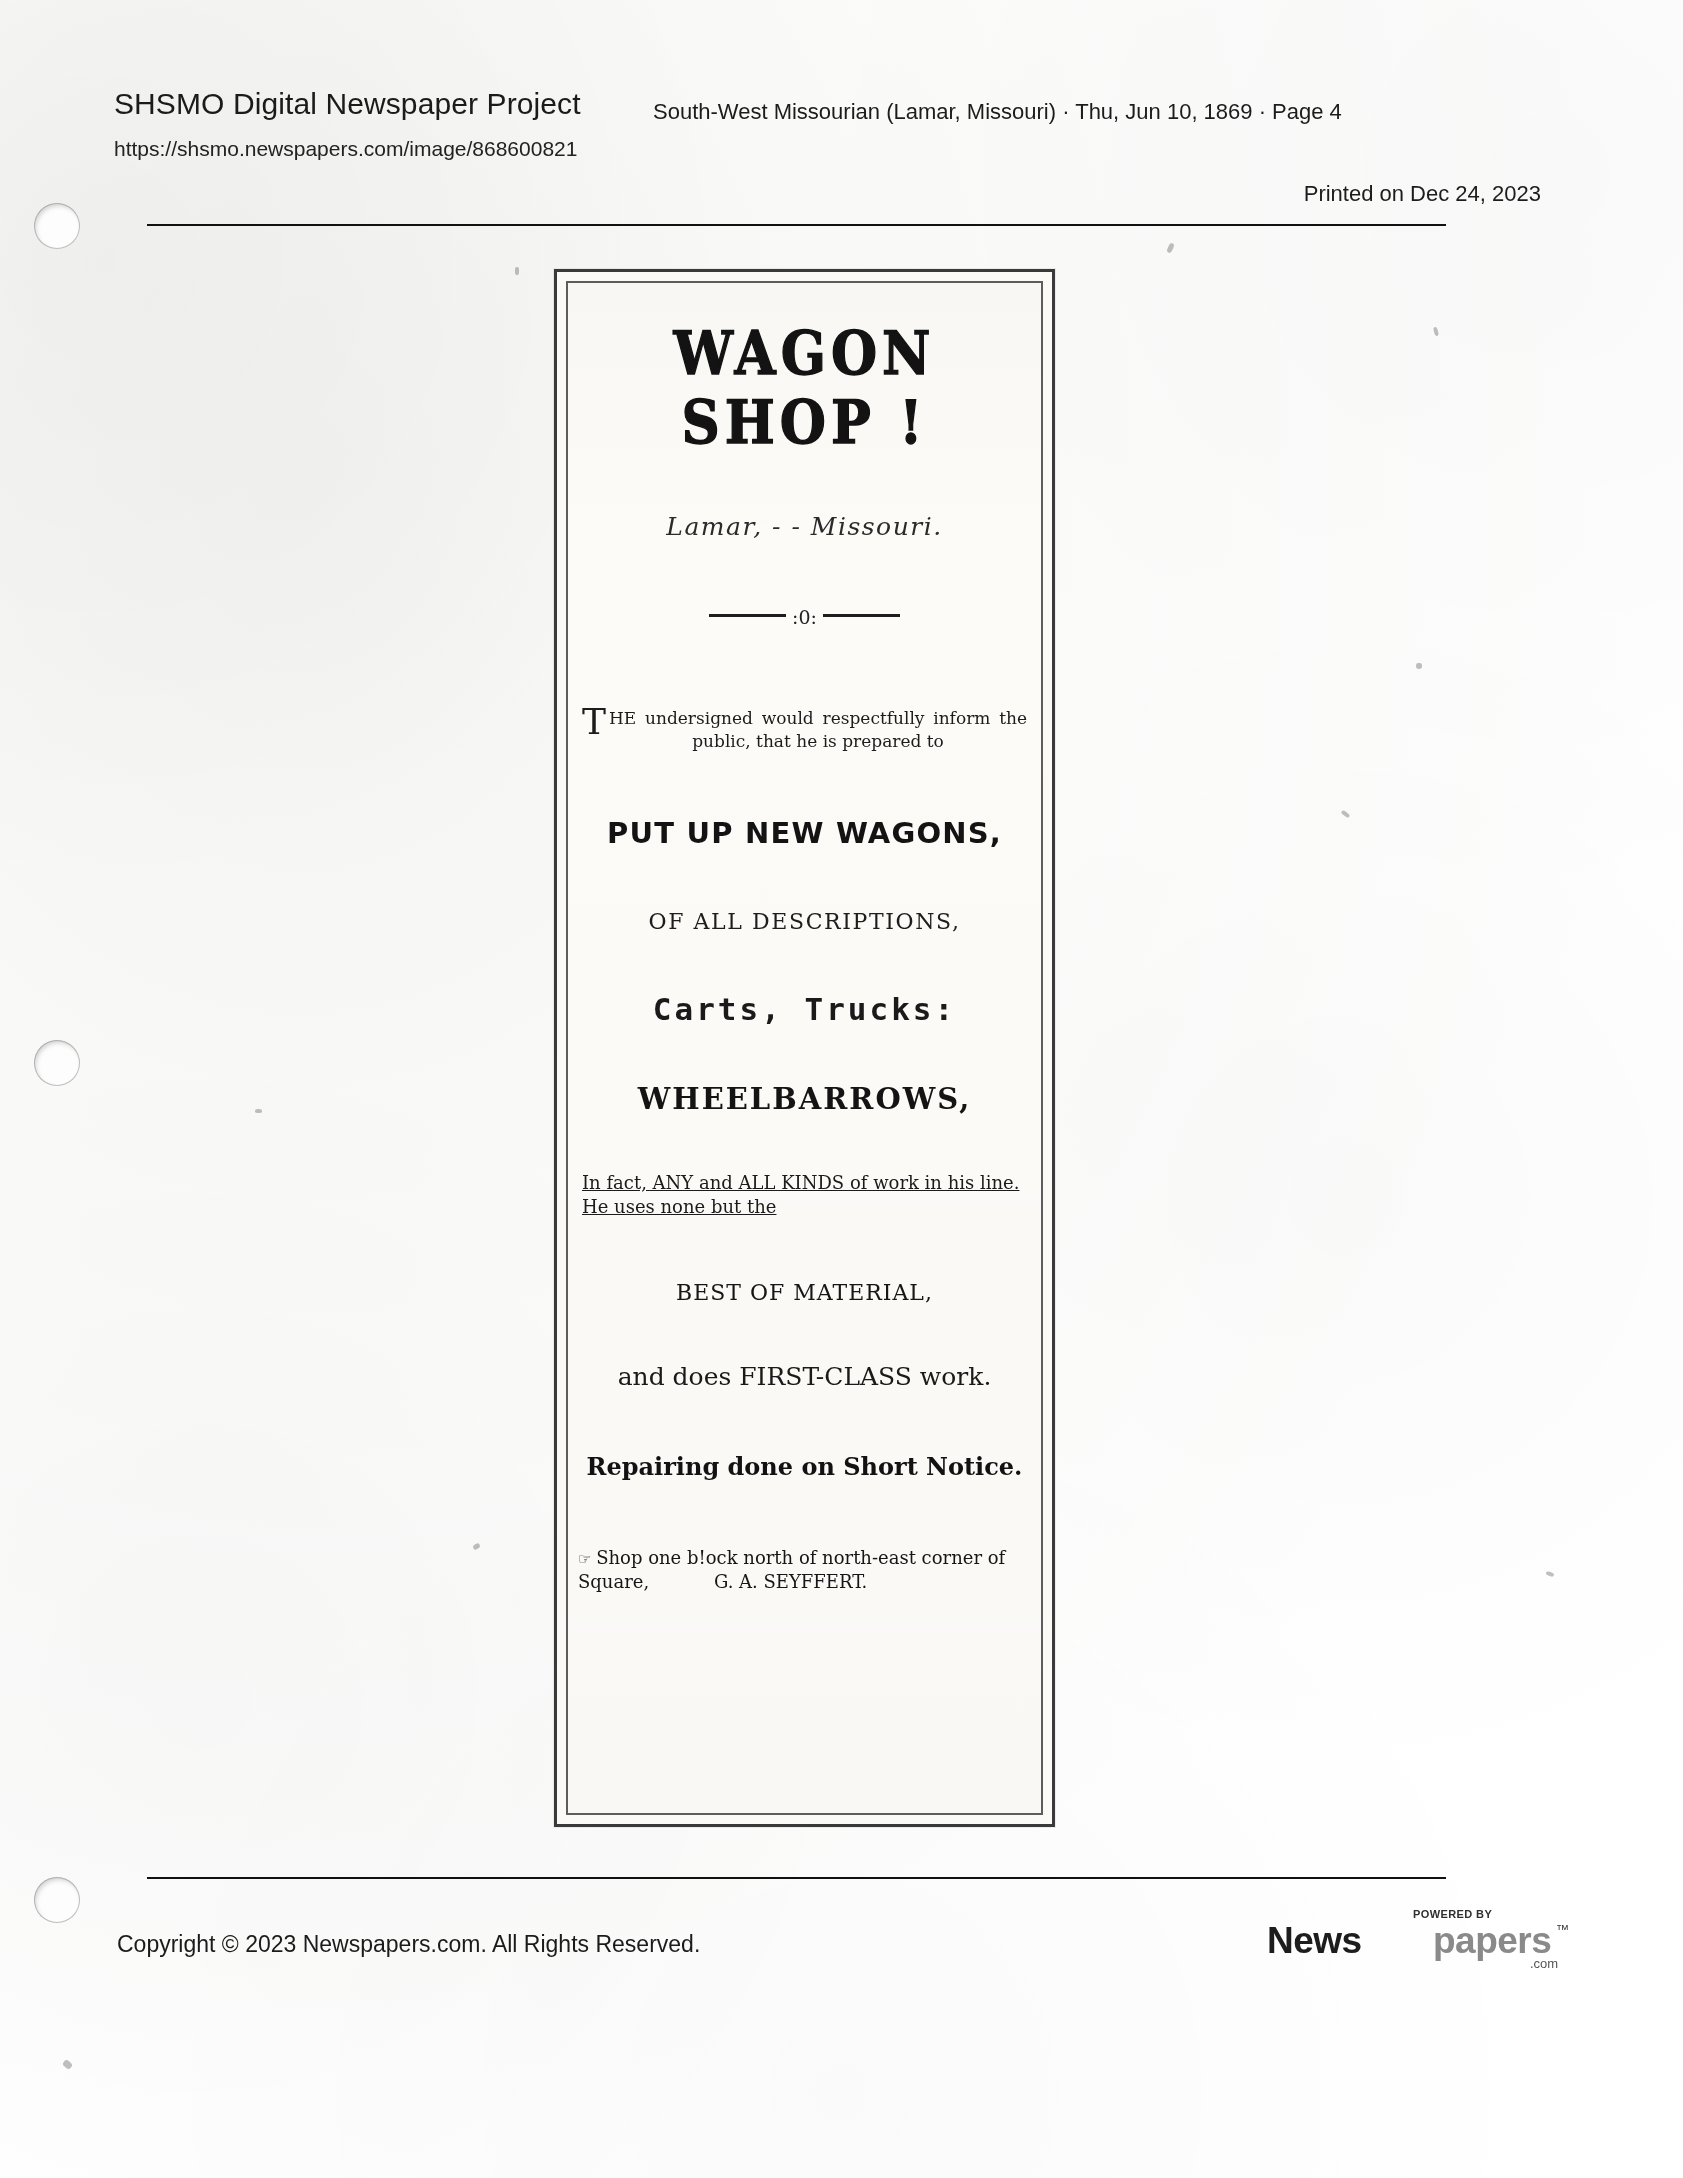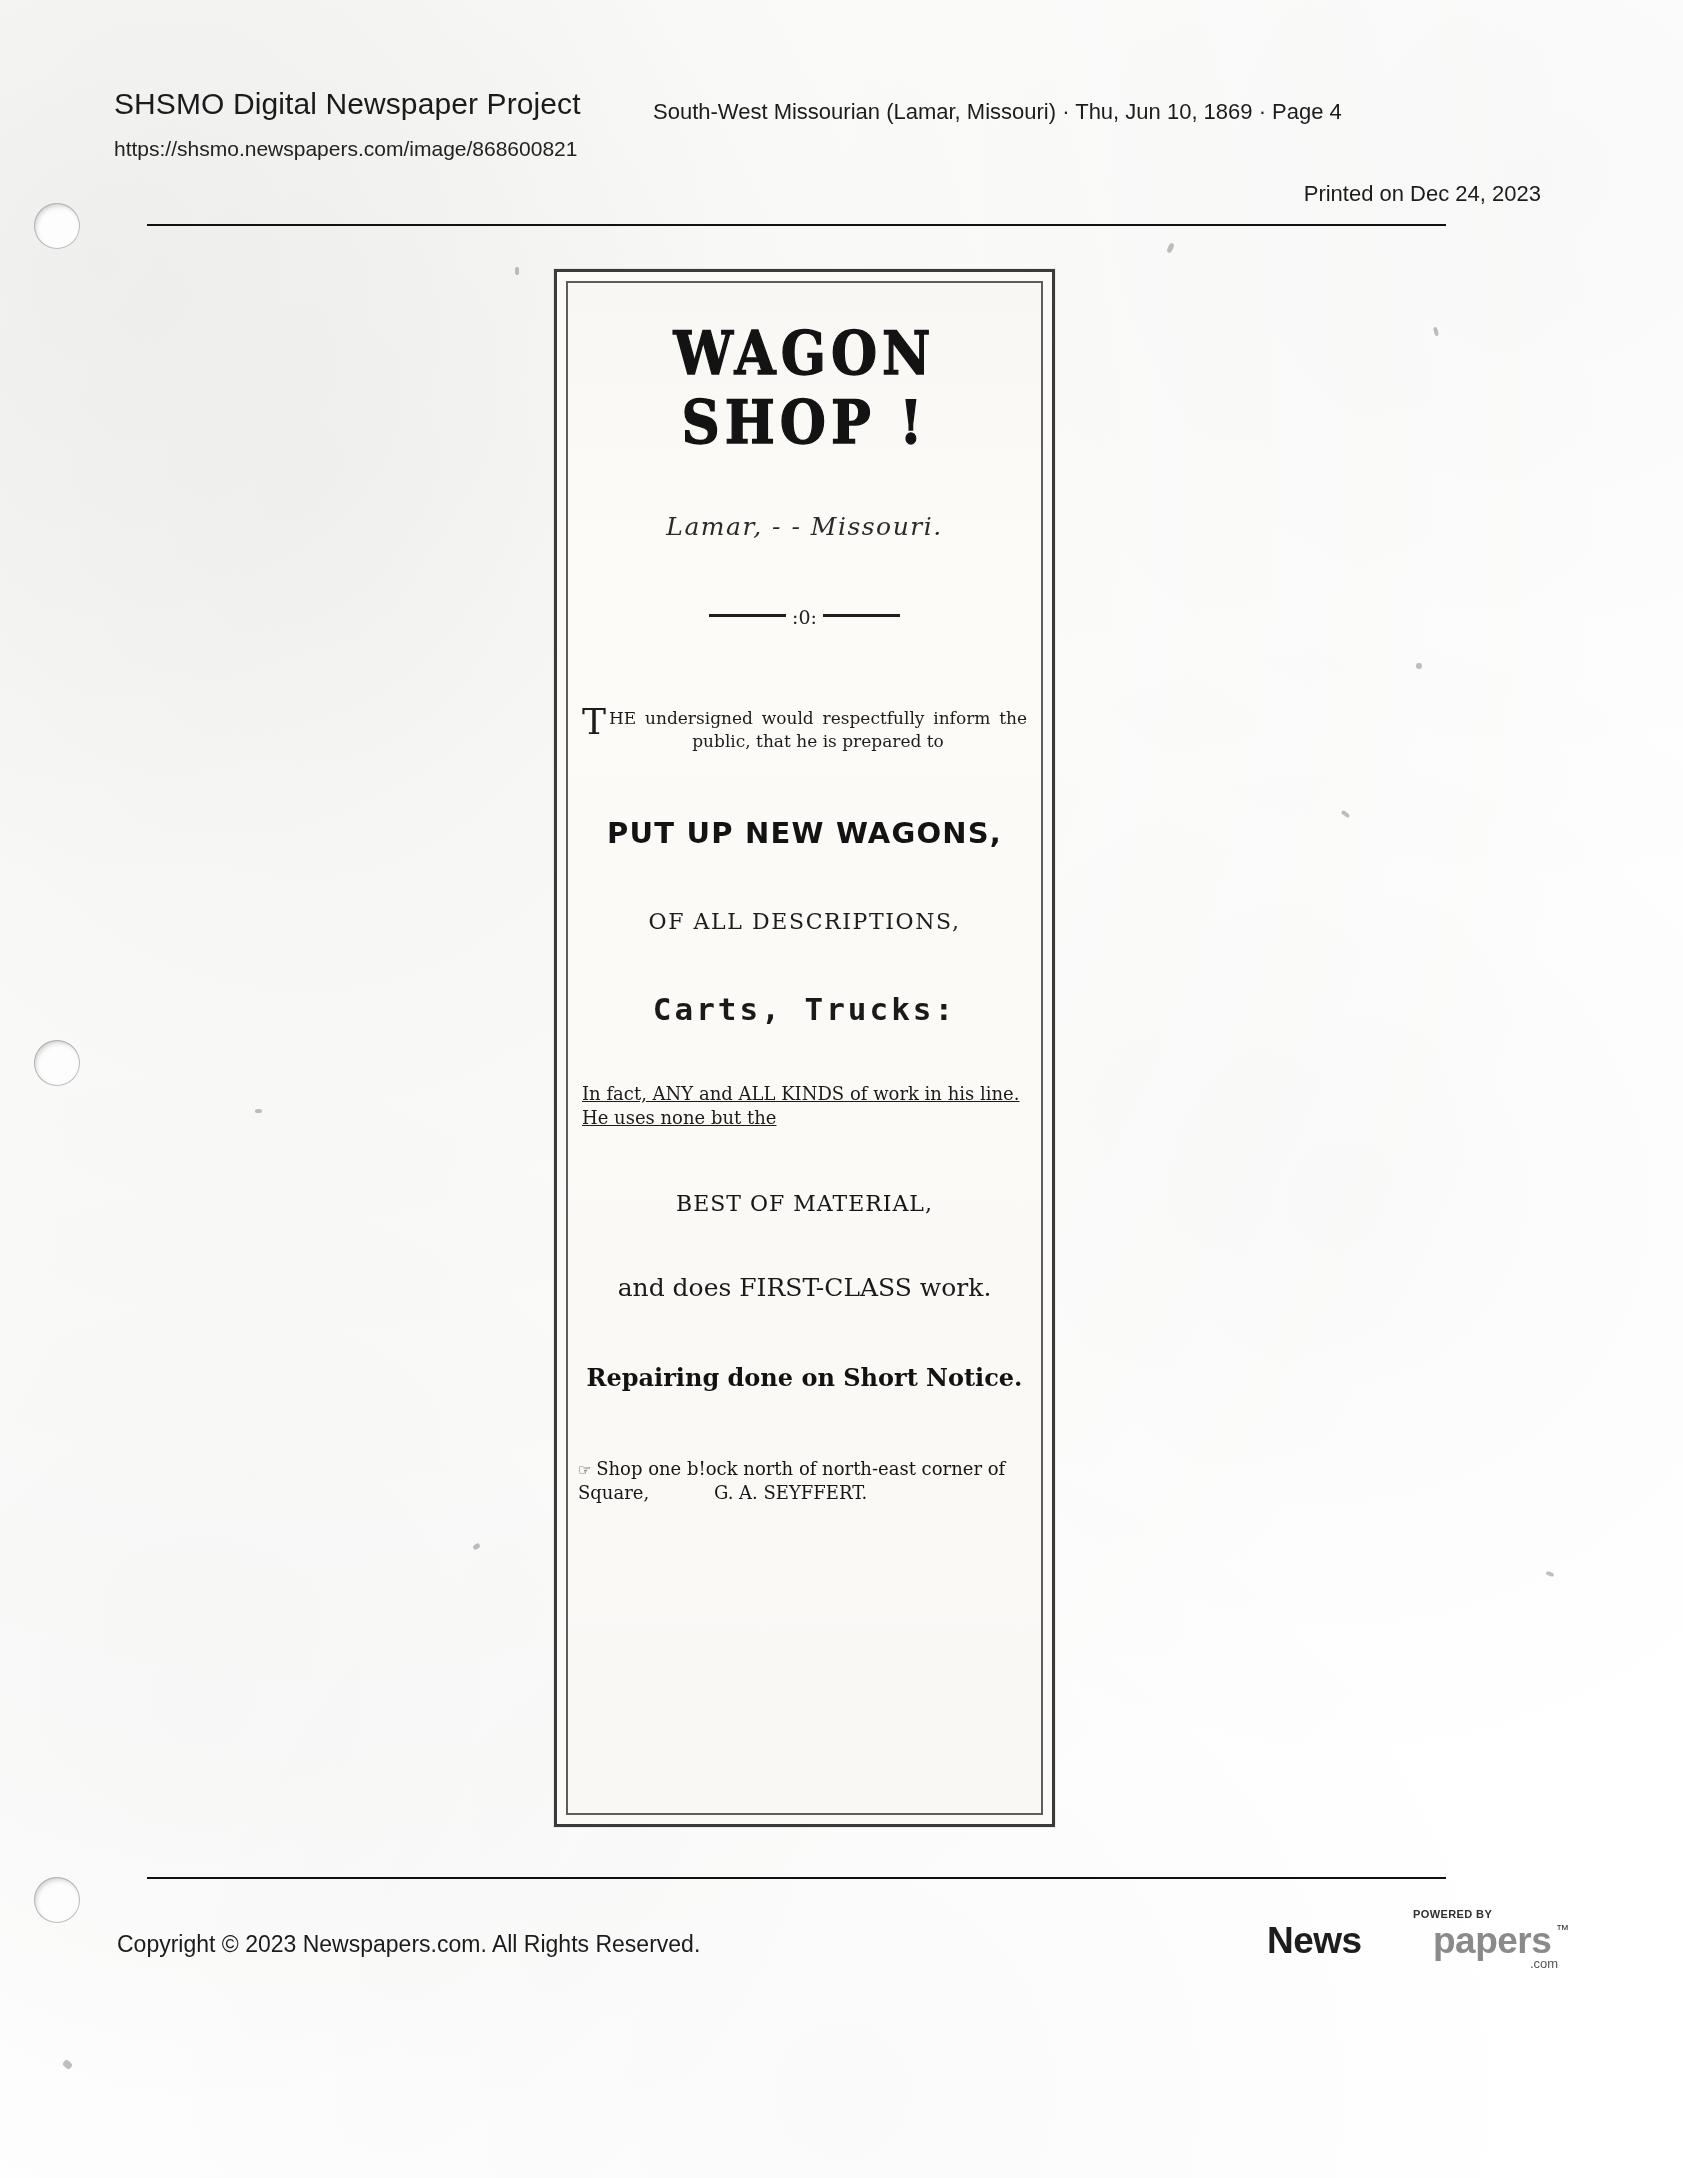--- a/index.html
+++ b/index.html
@@ -383,20 +383,21 @@
       <div id="ad-body-1">
         <span class="dropcap">T</span><span>HE undersigned would respectfully inform the public, that he is prepared to</span>
       </div>
 
       <div class="ad-line" id="ad-put-up">PUT UP NEW WAGONS,</div>
 
       <div class="ad-line" id="ad-of-all">OF ALL DESCRIPTIONS,</div>
 
       <div class="ad-line" id="ad-carts">Carts,  Trucks:</div>
 
+      <div class="ad-line" id="ad-wheelbarrows">WHEELBARROWS,</div>
 
       <div id="ad-body-2">In fact, ANY and ALL KINDS of work in his line.  He uses none but the</div>
 
       <div class="ad-line" id="ad-best">BEST OF MATERIAL,</div>
 
       <div class="ad-line" id="ad-firstclass">and does FIRST-CLASS work.</div>
 
       <div class="ad-line" id="ad-repairing">Repairing done on Short Notice.</div>
 
       <div id="ad-footer">

